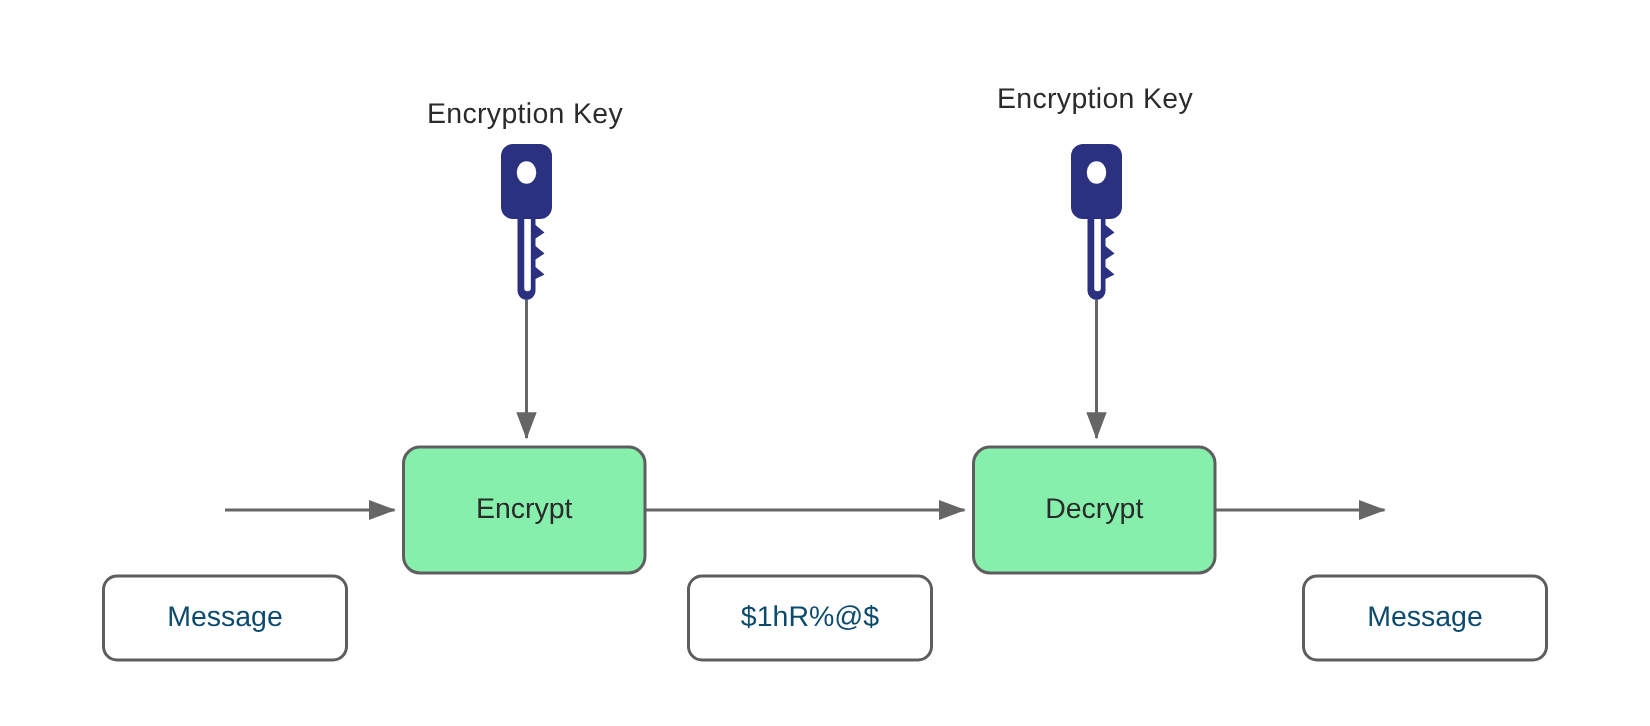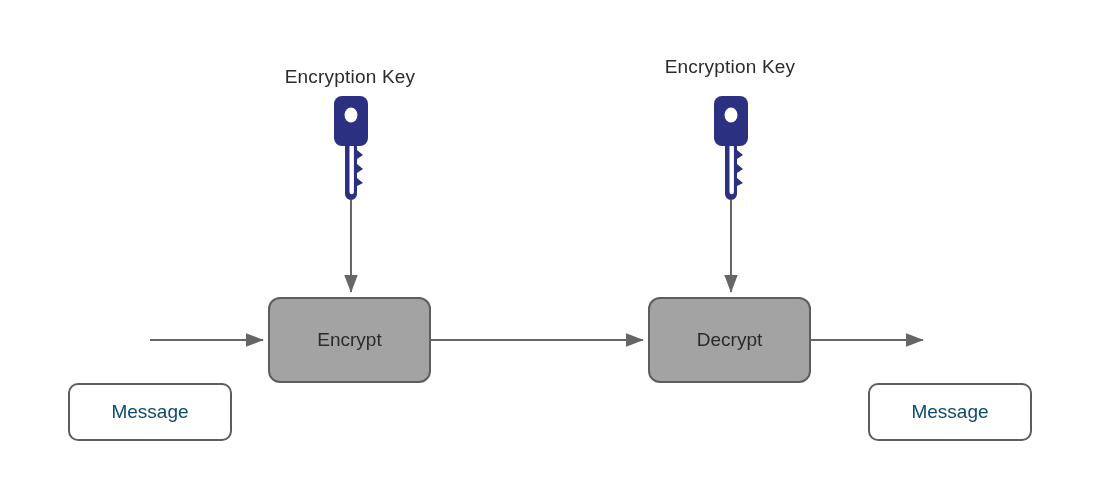--- a/index.html
+++ b/index.html
@@ -23,21 +23,21 @@
     color: #2b2b2b;
     text-align: center;
     white-space: nowrap;
     letter-spacing: 0.2px;
   }
   .proc-box {
     position: absolute;
     box-sizing: border-box;
     border: 2px solid #5e5e5e;
     border-radius: 12px;
-    background: #a3a3a3;
+    background: #86efac;
     display: flex;
     align-items: center;
     justify-content: center;
     font-size: 19px;
     color: #2b2b2b;
   }
   .data-box {
     position: absolute;
     box-sizing: border-box;
     border: 2px solid #5e5e5e;
@@ -132,18 +132,21 @@
   </div>
 
   <div class="proc-box" style="left:648px; top:297px; width:163px; height:86px;">
     <span>Decrypt</span>
   </div>
 
   <div class="data-box" style="left:68px; top:383px; width:164px; height:58px;">
     <span>Message</span>
   </div>
 
+  <div class="data-box" style="left:458px; top:383px; width:164px; height:58px;">
+    <span>$1hR%@$</span>
+  </div>
 
   <div class="data-box" style="left:868px; top:383px; width:164px; height:58px;">
     <span>Message</span>
   </div>
 
 </div>
 
 </body></html>

